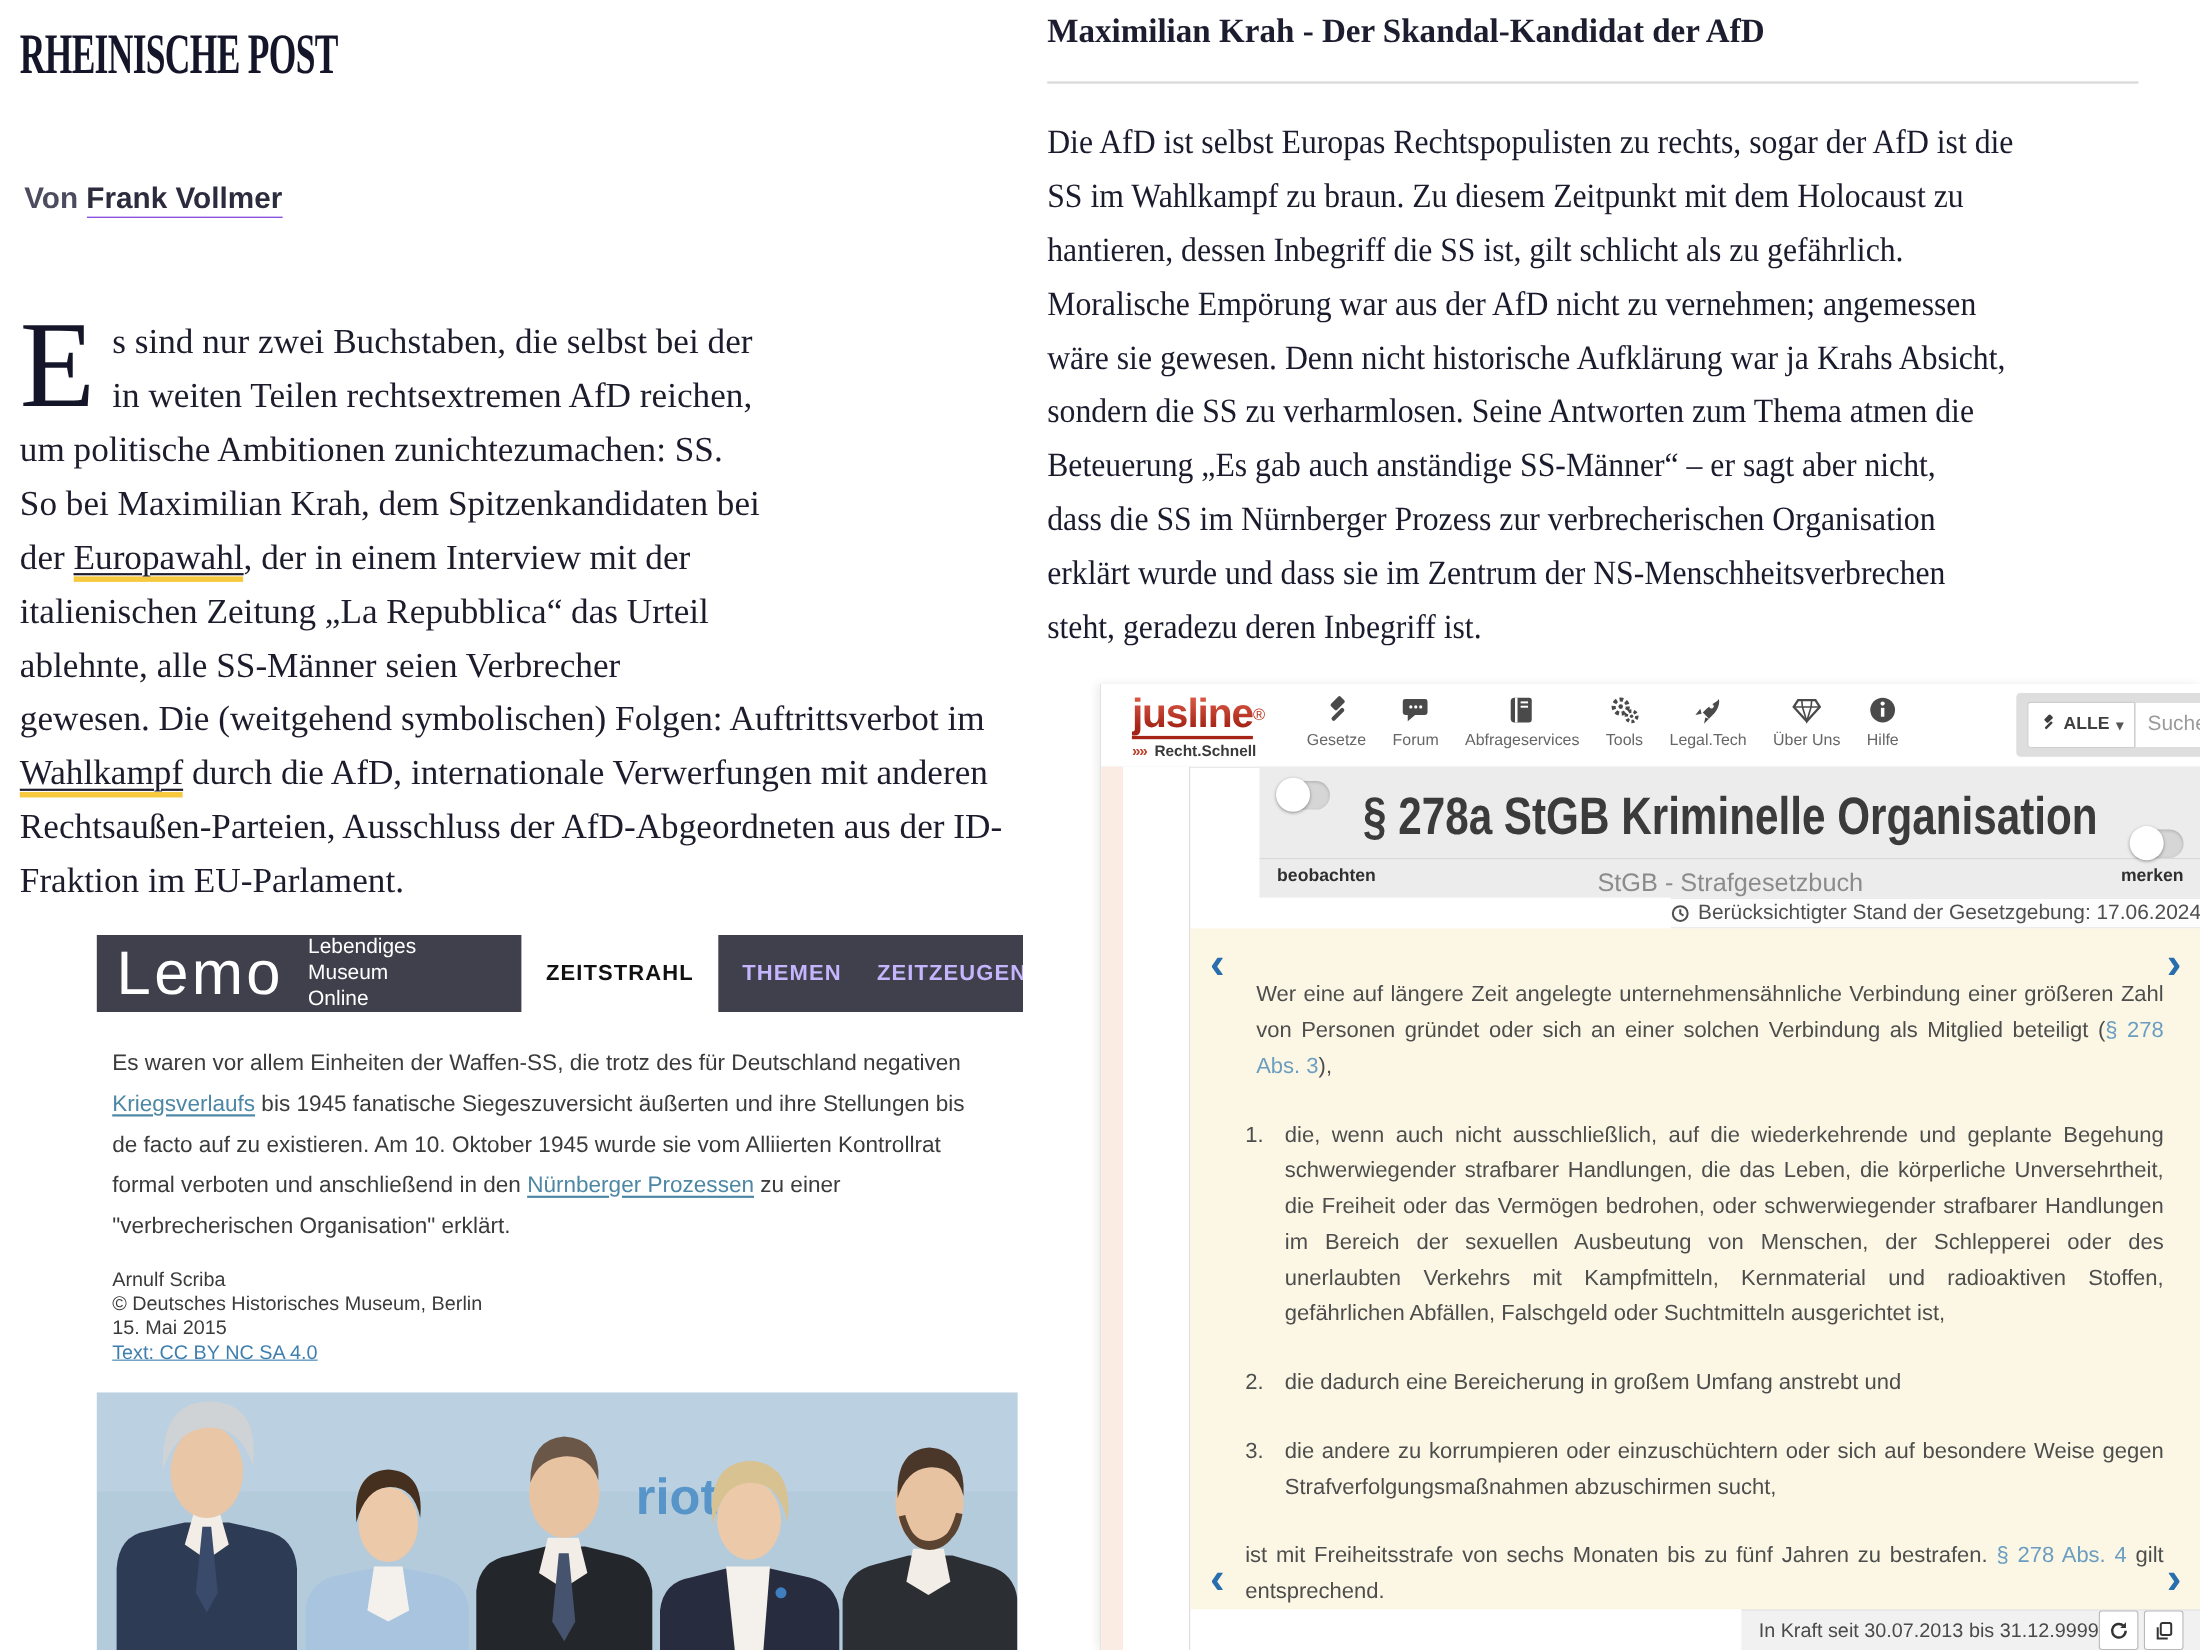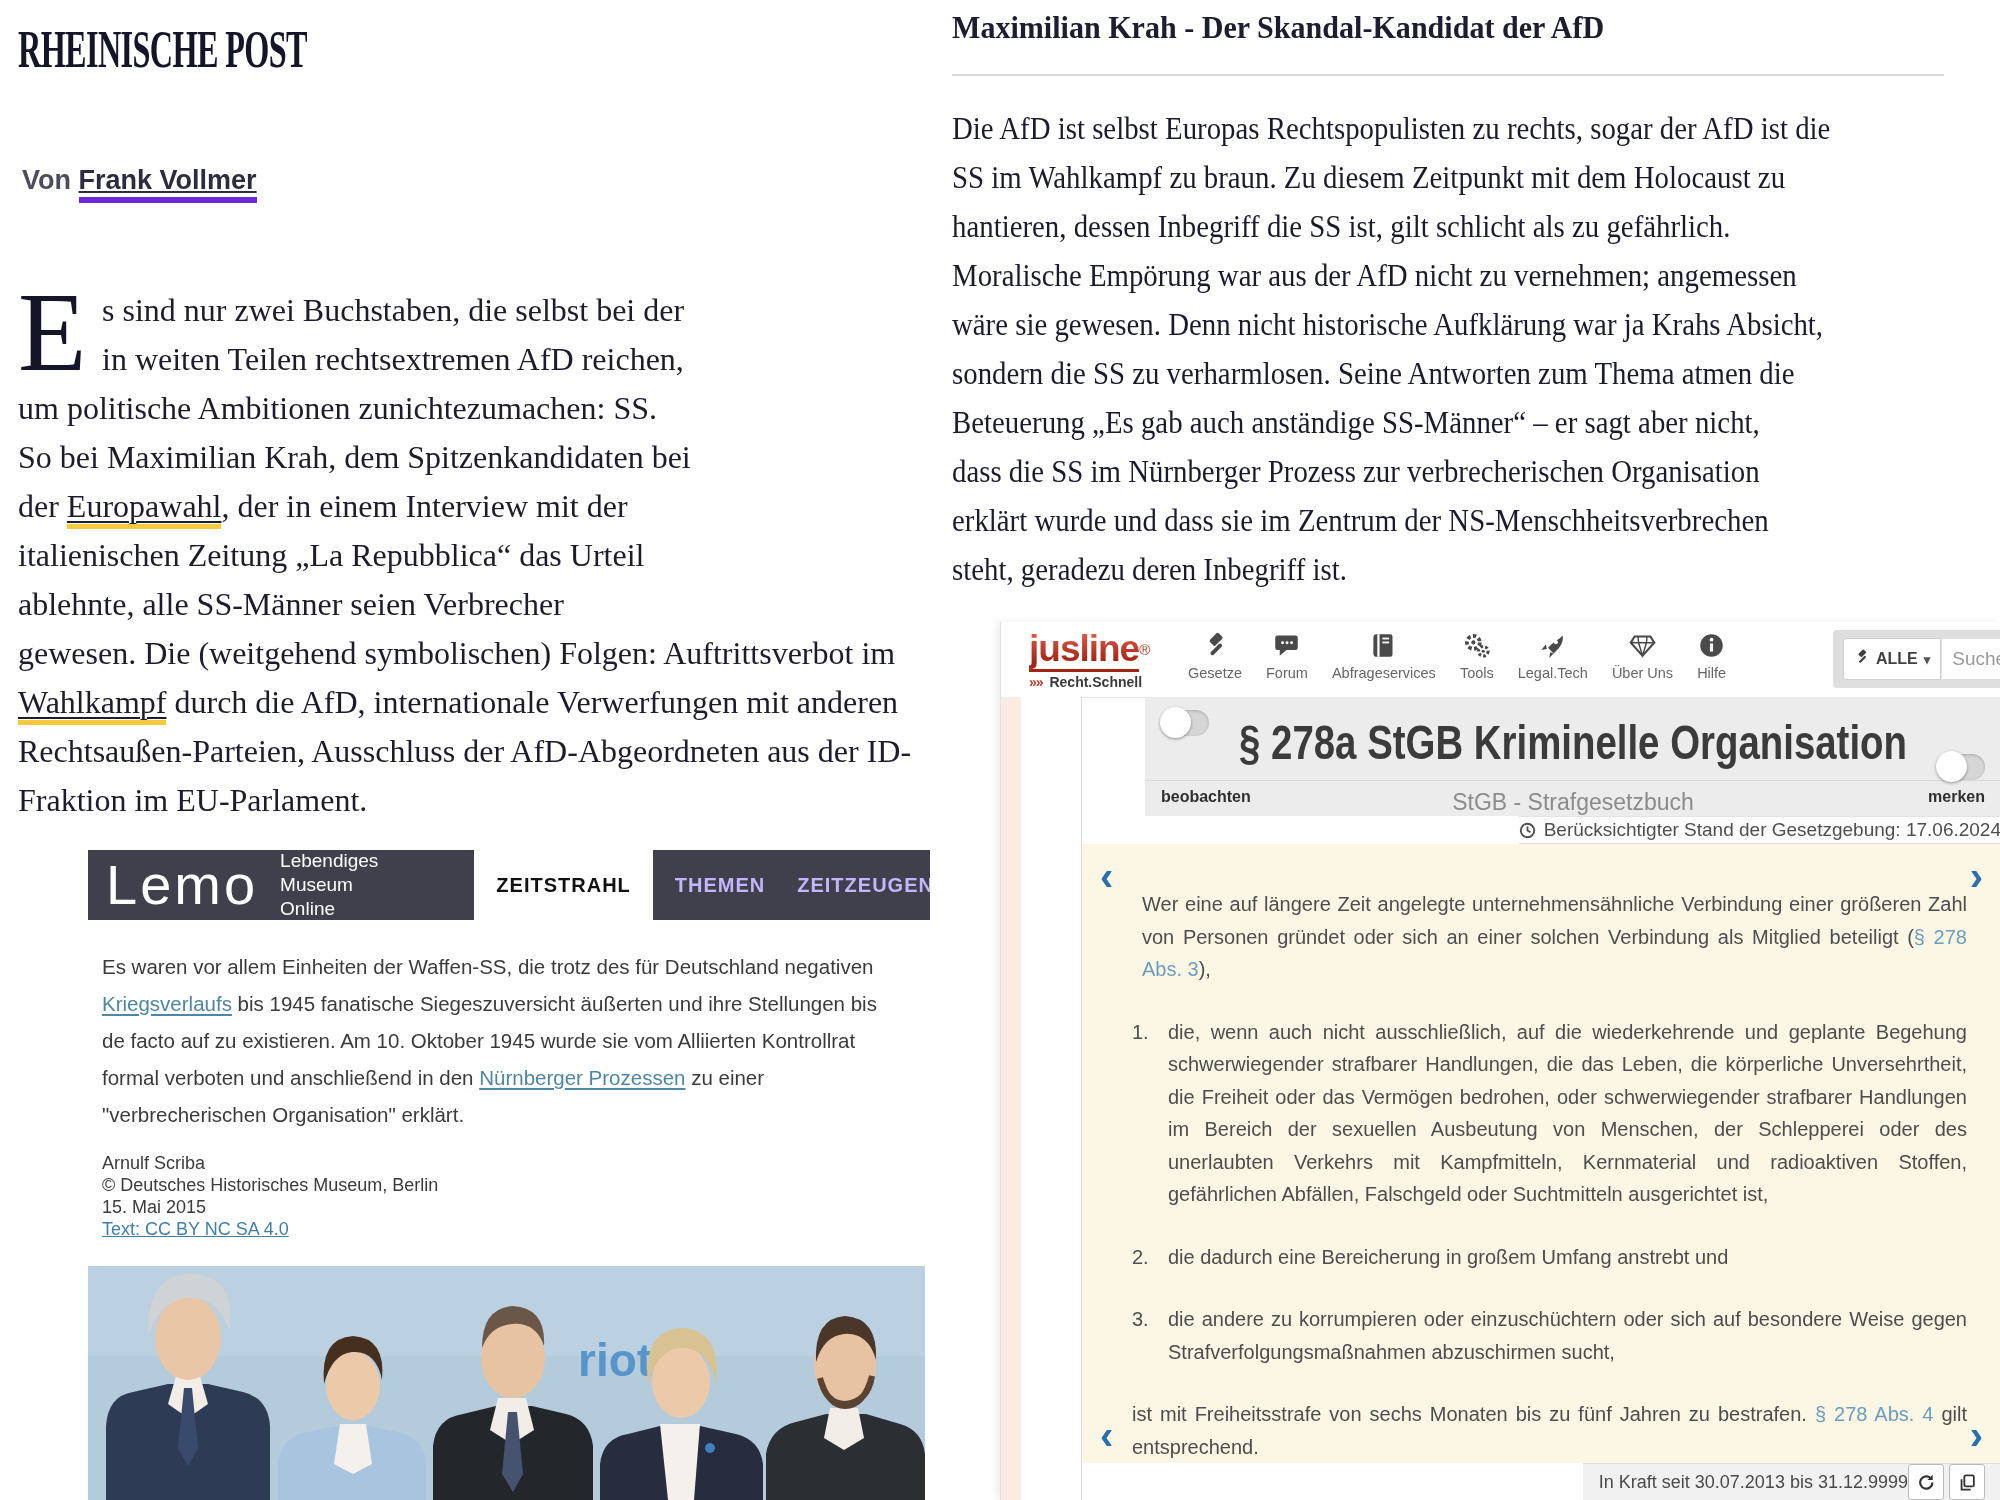--- a/index.html
+++ b/index.html
@@ -4,21 +4,21 @@
 <style>
   html,body{margin:0;padding:0;background:#fff;}
   #stage{position:relative;width:2000px;height:1500px;background:#fff;overflow:hidden;
          font-family:"Liberation Sans",sans-serif;}
   .abs{position:absolute;}
 
   
   #rp-masthead{left:18px;top:20px;font-family:"Liberation Serif",serif;font-weight:700;
     font-size:52px;letter-spacing:-1px;color:#15152a;transform:scaleX(.62);transform-origin:left top;white-space:nowrap;}
   #rp-byline{left:22px;top:165px;font-size:27px;color:#4c4c5e;font-weight:700;}
-  #rp-byline .author{color:#2c2c3e;border-bottom:6px solid #6d28d9;padding-bottom:2px;text-decoration:underline;}
+  #rp-byline .author{color:#2c2c3e;border-bottom:1px solid #6d28d9;padding-bottom:2px;}
   #rp-body{left:18px;top:286px;width:975px;font-family:"Liberation Serif",serif;
     font-size:32px;line-height:49px;color:#1c1c2c;}
   #rp-dropcap{float:left;width:84px;height:98px;font-family:"Liberation Serif",serif;
     font-size:112px;line-height:92px;color:#15152a;}
   #rp-body .lnk{text-decoration:underline;text-decoration-thickness:2px;text-underline-offset:4px;
     border-bottom:5px solid #f7c93e;}
 
   
   #krah{left:952px;top:10px;width:1010px;}
   #krah-headline{font-family:"Liberation Serif",serif;font-weight:700;font-size:31px;color:#1d1d30;

